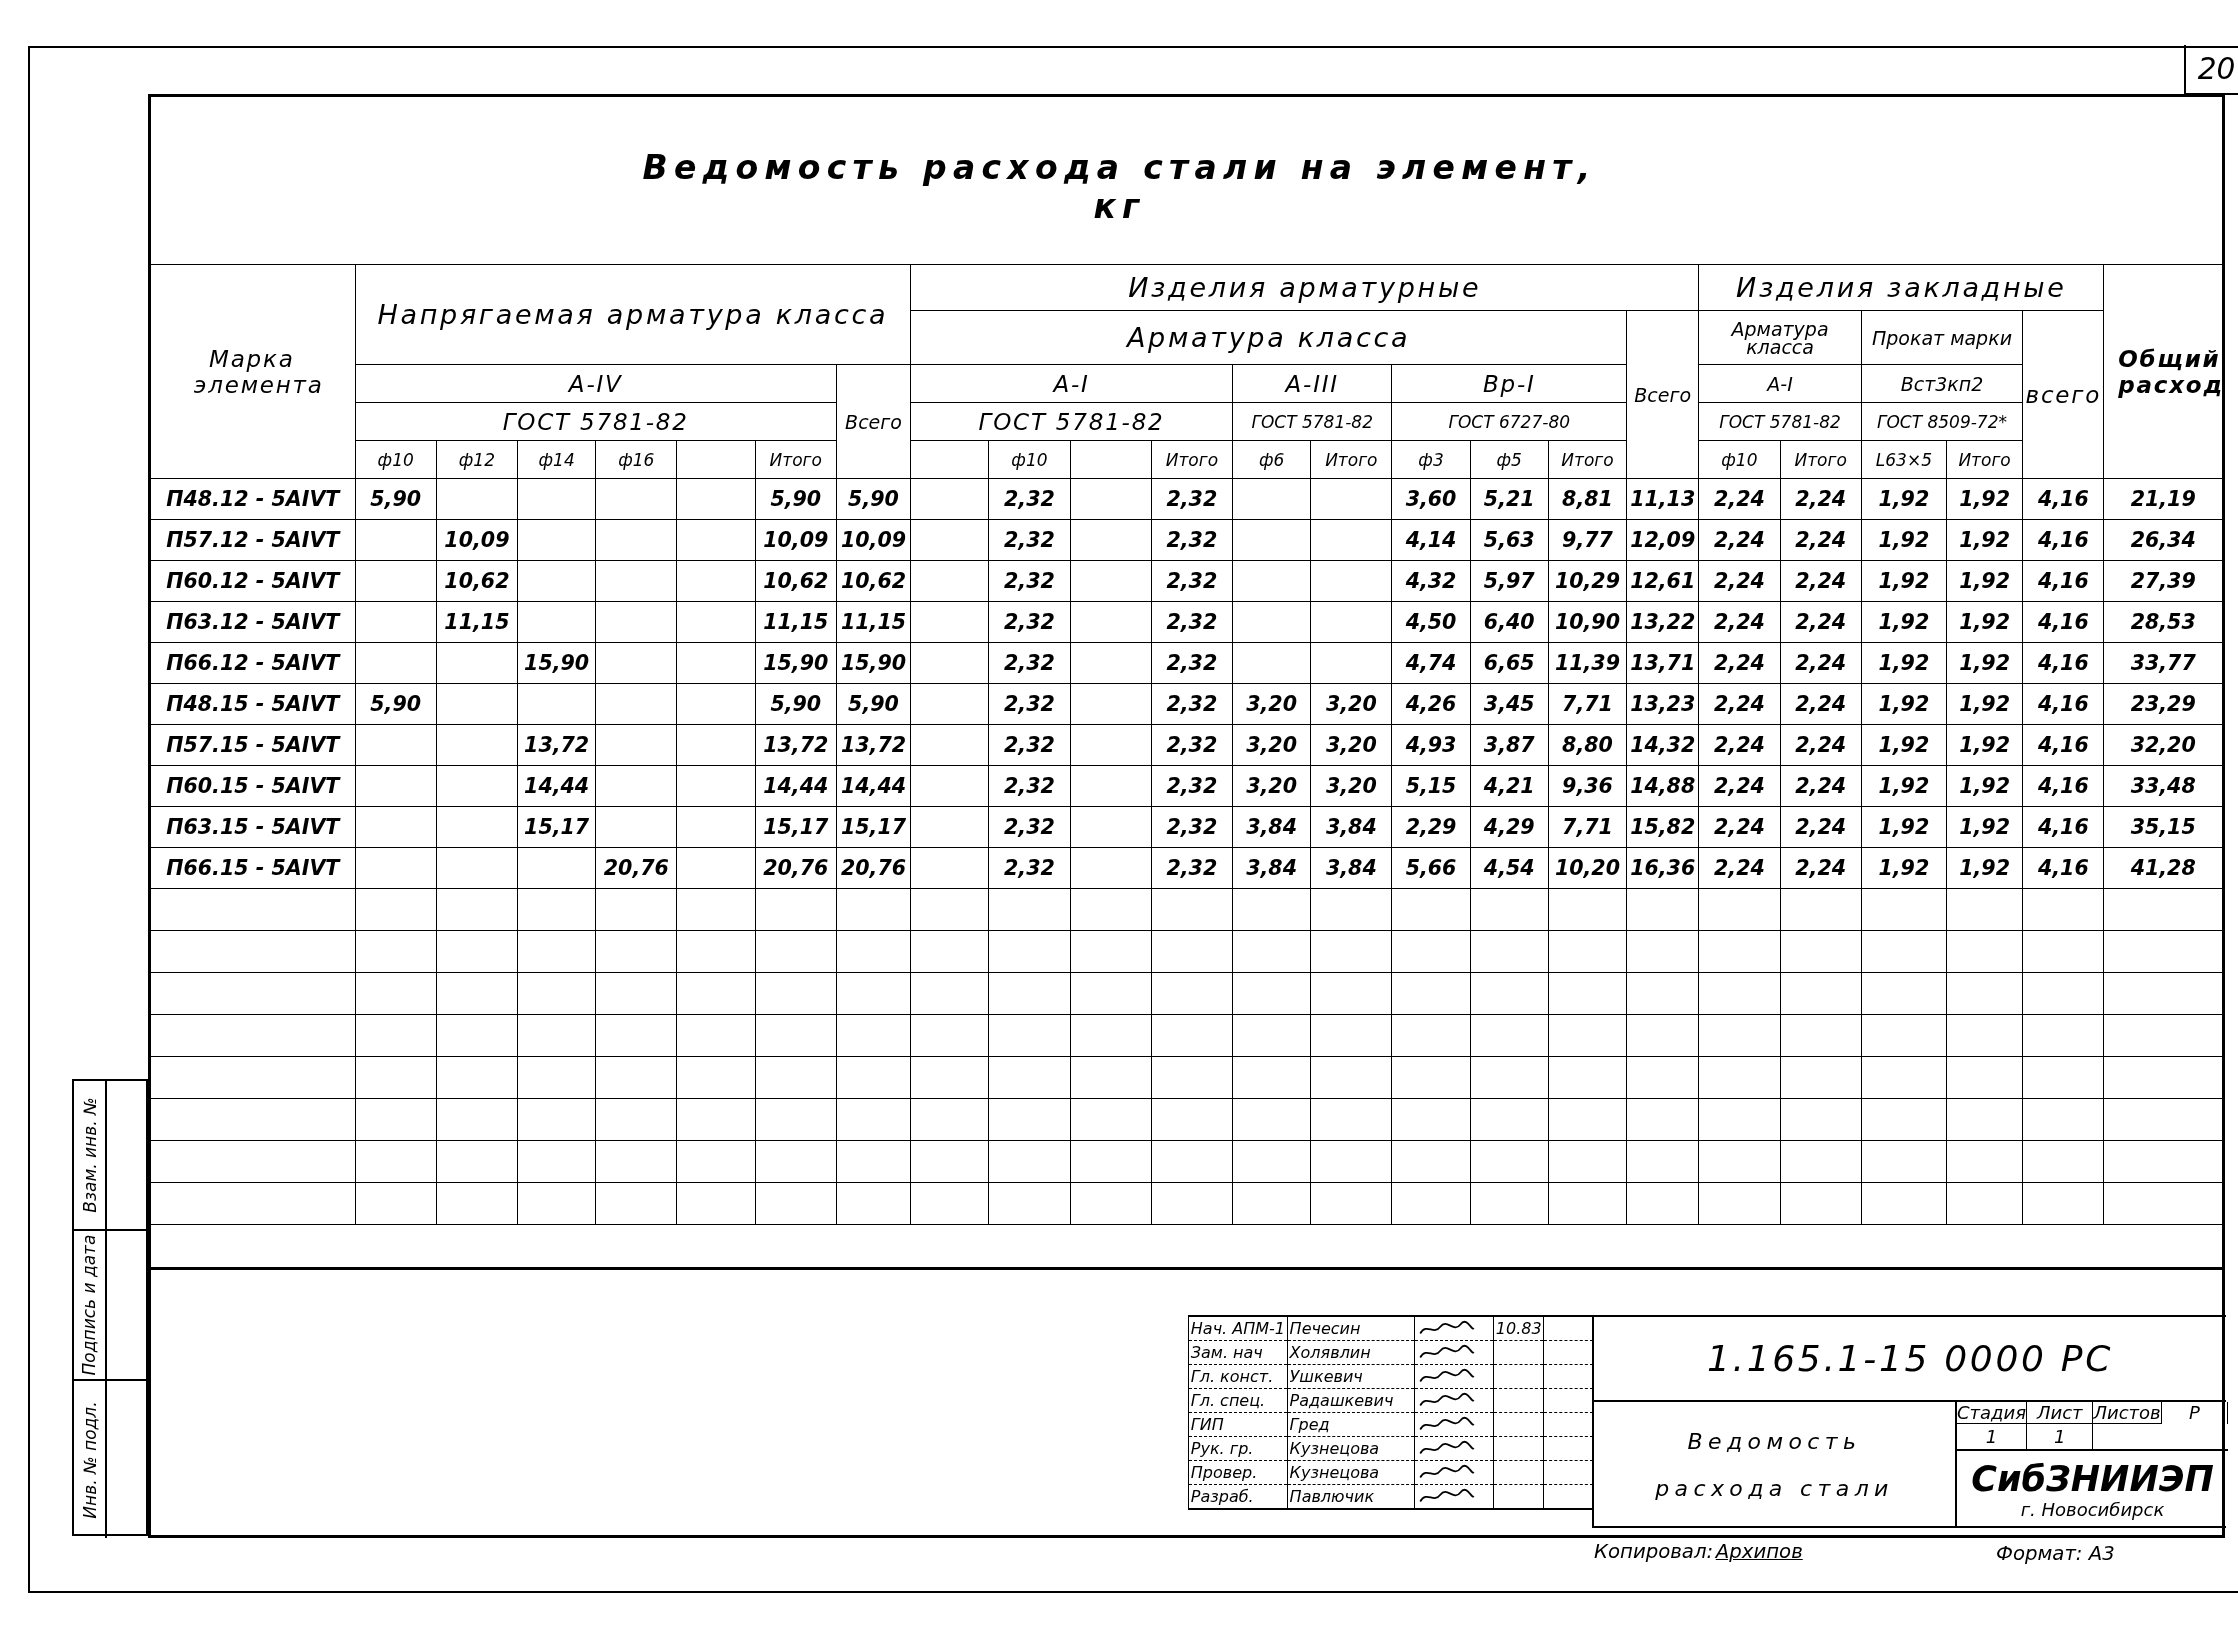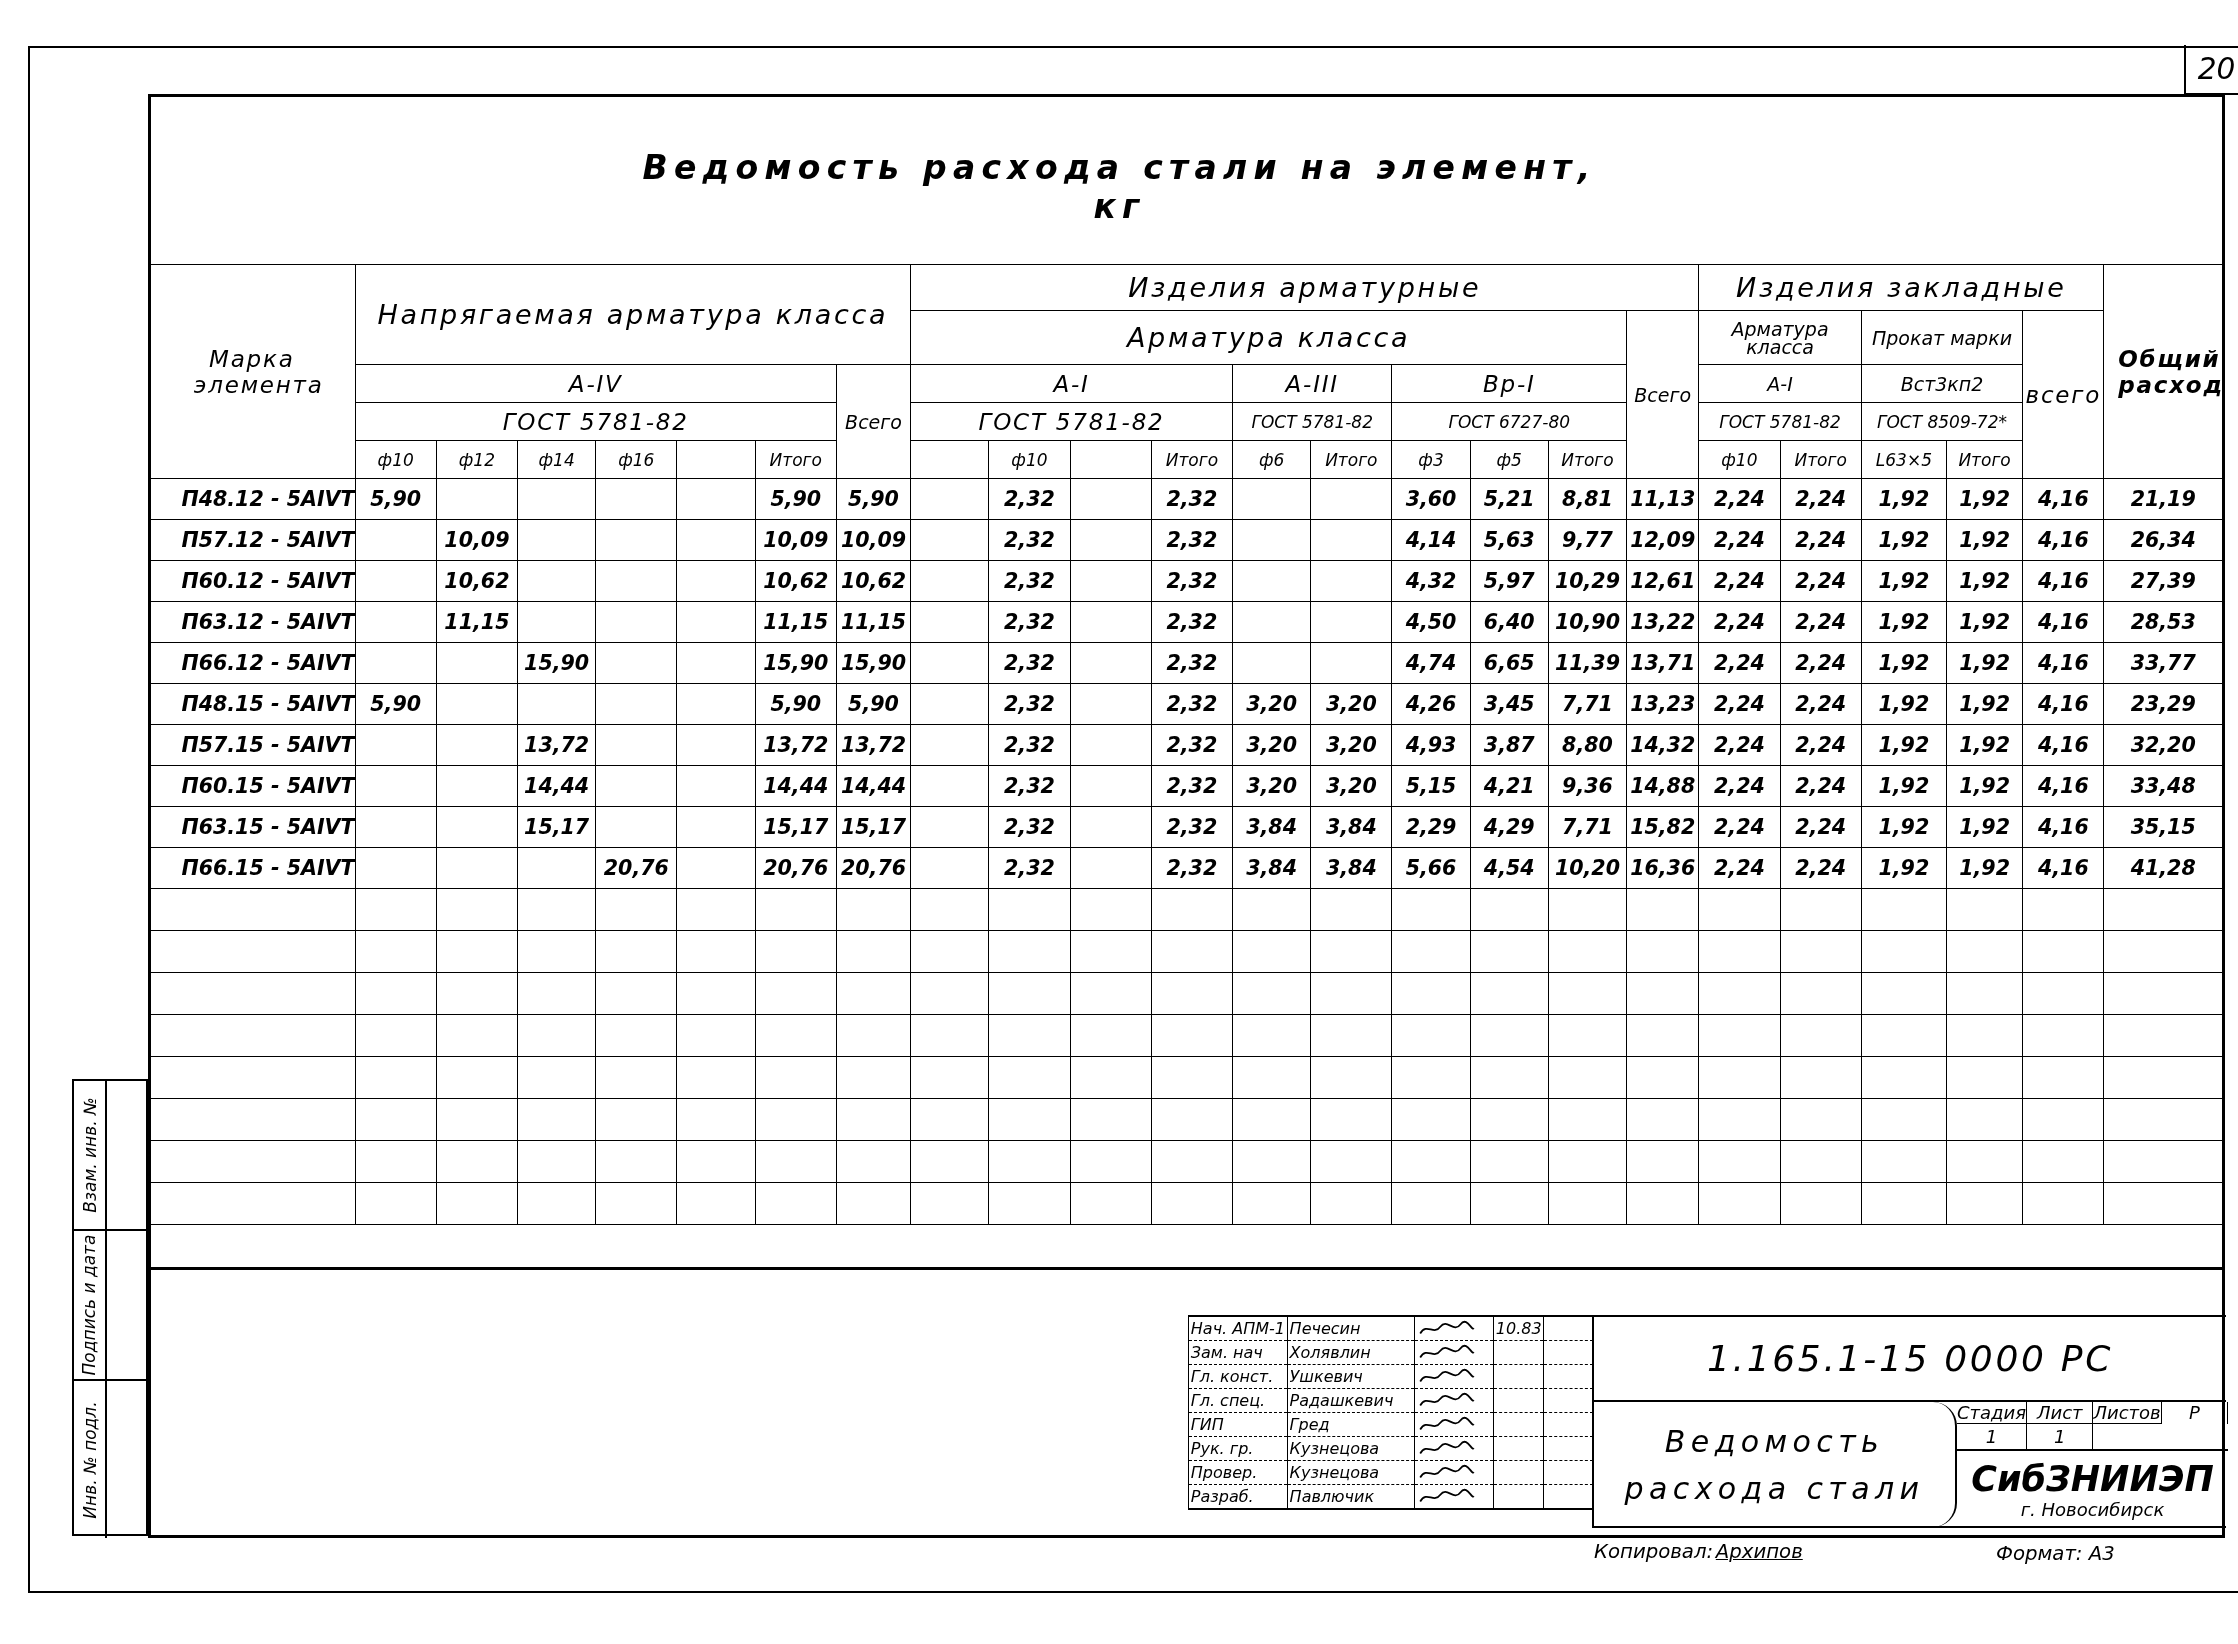--- a/index.html
+++ b/index.html
@@ -24,21 +24,21 @@
   #steel-table .hdr-mid { font-size: 23px; letter-spacing: 1.8px; }
   #steel-table .hdr-sm { font-size: 19px; line-height: 18px; white-space: normal; }
   #steel-table .hdr-xs { font-size: 17px; }
   #steel-table tr.hr1 td { height: 45px; }
   #steel-table tr.hr2 td { height: 53px; }
   #steel-table tr.hr3 td { height: 37px; }
   #steel-table tr.hr4 td { height: 37px; }
   #steel-table tr.hr5 td { height: 37px; }
   #steel-table tr.row td { height: 40px; font-weight: bold; font-size: 20.6px; }
   #steel-table tr.empty td { height: 41px; }
-  #steel-table td.mark { text-align: right; padding-left: 2px; font-size: 19.7px; font-weight: bold; }
+  #steel-table td.mark { text-align: center; padding-left: 2px; font-size: 19.7px; font-weight: bold; }
   #steel-table td.total { font-size: 21.5px; }
 
   
   #side-stamp { position: absolute; left: 72px; top: 1079px; width: 76px; height: 457px;
                 border: 2.7px solid #000; box-sizing: border-box; display: flex; flex-direction: column; }
   #side-stamp .cell { flex: none; display: flex; border-bottom: 2.2px solid #000; }
   #side-stamp .cell:last-child { border-bottom: none; }
   #side-stamp .lbl { width: 31px; border-right: 2.2px solid #000; display: flex; align-items: center; justify-content: center; }
   #side-stamp .lbl span { transform: rotate(-90deg); white-space: nowrap; font-size: 17px; font-style: oblique; }
   #side-stamp .val { flex: 1; }
@@ -58,21 +58,21 @@
   #sign-table td.date { width: 40px; text-align: left; }
   #sign-table td.ex { width: 45px; }
   .scribble { position: absolute; left: 2.7px; top: 2.7px; width: 58px; height: 18px; }
 
   
   #stamp { position: absolute; left: 1592px; top: 1315px; width: 634px; height: 213px; border: 2.7px solid #000; border-right: none; box-sizing: border-box; }
   #doc-code { position: absolute; left: 0; top: 0; width: 100%; height: 85px; border-bottom: 2.7px solid #000;
               display: flex; align-items: center; justify-content: center; font-size: 36px; font-style: oblique; letter-spacing: 2.7px; box-sizing: border-box; }
   #doc-name { position: absolute; left: 0; top: 85px; width: 363px; height: 125px; border-right: 2.7px solid #000;
               display: flex; flex-direction: column; align-items: center; justify-content: center;
-              font-size: 30px; font-style: oblique; letter-spacing: 5.4px; line-height: 47px; box-sizing: border-box; border-radius: 24px; }
+              font-size: 22px; font-style: oblique; letter-spacing: 5.4px; line-height: 47px; box-sizing: border-box; }
   #stage-grid { position: absolute; left: 363px; top: 85px; width: 271px; height: 49px; border-bottom: 2.7px solid #000; box-sizing: border-box;
                 display: grid; grid-template-columns: 1fr 1fr 1fr 1fr; grid-template-rows: 21.5px 1fr; }
   #stage-grid div { border-right: 1.8px solid #000; display: flex; align-items: center; justify-content: center; font-style: oblique; font-size: 18px; }
   #stage-grid div.h { border-bottom: 1.8px solid #000; }
   #org { position: absolute; left: 363px; top: 134px; width: 271px; height: 76px; display: flex; flex-direction: column;
          align-items: center; justify-content: center; }
   #org .n { font-size: 35px; font-style: oblique; font-weight: bold; }
   #org .c { font-size: 18px; font-style: oblique; }
 
   #copied { position: absolute; left: 1594px; top: 1540px; font-size: 19.7px; font-style: oblique; }

